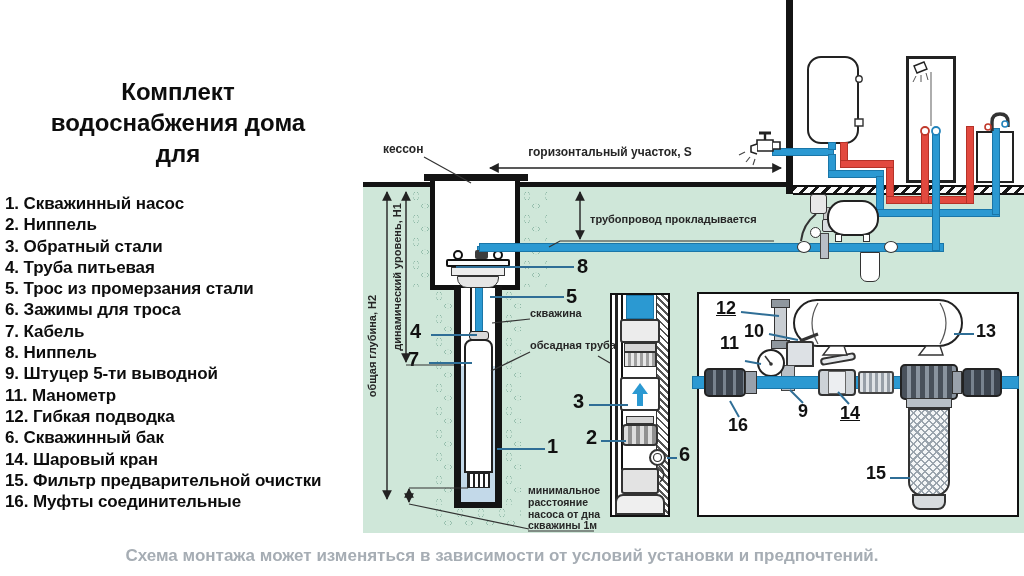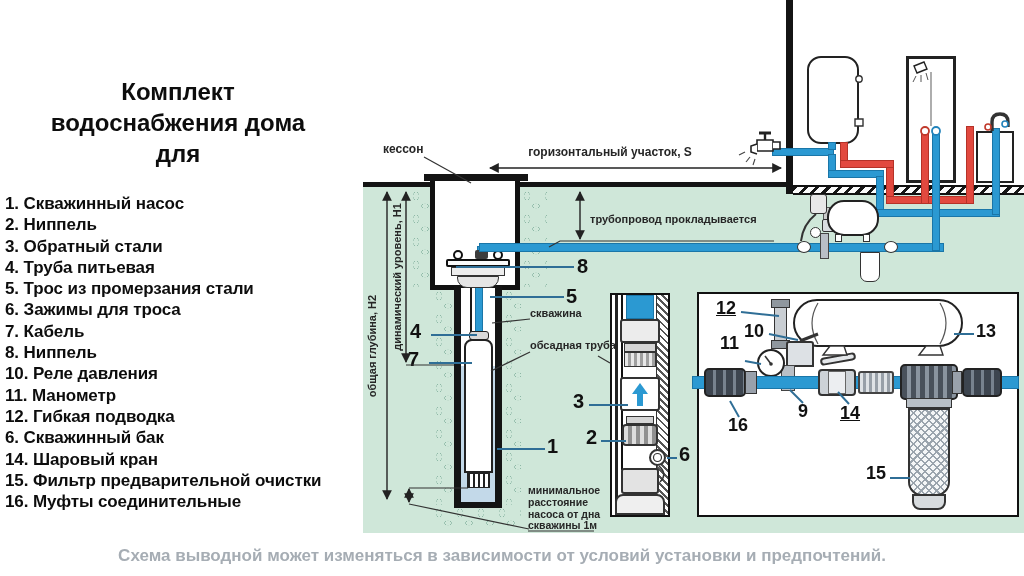--- a/index.html
+++ b/index.html
@@ -48,30 +48,30 @@
 
   <div class="plist">
     <div class="row"><span>1.</span> <span>Скважинный насос</span></div>
     <div class="row"><span>2.</span> <span>Ниппель</span></div>
     <div class="row"><span>3.</span> <span>Обратный стали</span></div>
     <div class="row"><span>4.</span> <span>Труба питьевая</span></div>
     <div class="row"><span>5.</span> <span>Трос из промерзания стали</span></div>
     <div class="row"><span>6.</span> <span>Зажимы для троса</span></div>
     <div class="row"><span>7.</span> <span>Кабель</span></div>
     <div class="row"><span>8.</span> <span>Ниппель</span></div>
-    <div class="row"><span>10.</span> <span>Реле давления</span></div>
+    <div class="row"><span>9.</span> <span>Штуцер 5-ти выводной</span></div>
     <div class="row"><span>11.</span> <span>Манометр</span></div>
     <div class="row"><span>12.</span> <span>Гибкая подводка</span></div>
     <div class="row"><span>6.</span> <span>Скважинный бак</span></div>
     <div class="row"><span>14.</span> <span>Шаровый кран</span></div>
     <div class="row"><span>15.</span> <span>Фильтр предварительной очистки</span></div>
     <div class="row"><span>16.</span> <span>Муфты соединительные</span></div>
   </div>
 
-  <div class="caption">Схема выводной может изменяться в зависимости от условий установки и предпочтений.</div>
+  <div class="caption">Схема монтажа может изменяться в зависимости от условий установки и предпочтений.</div>
 
   <div class="abs green" style="left:363px;top:185px;width:424px;height:348px;"></div>
   <div class="abs green" style="left:787px;top:194px;width:237px;height:339px;"></div>
   <div class="abs blk" style="left:363px;top:182px;width:67px;height:5px;"></div>
   <div class="abs blk" style="left:520px;top:182px;width:268px;height:5px;"></div>
 
   <div class="abs gravel" style="left:409px;top:188px;width:25px;height:101px;"></div>
   <div class="abs gravel" style="left:520px;top:188px;width:28px;height:101px;"></div>
   <div class="abs gravel" style="left:432px;top:288px;width:22px;height:219px;"></div>
   <div class="abs gravel" style="left:502px;top:288px;width:19px;height:219px;"></div>

